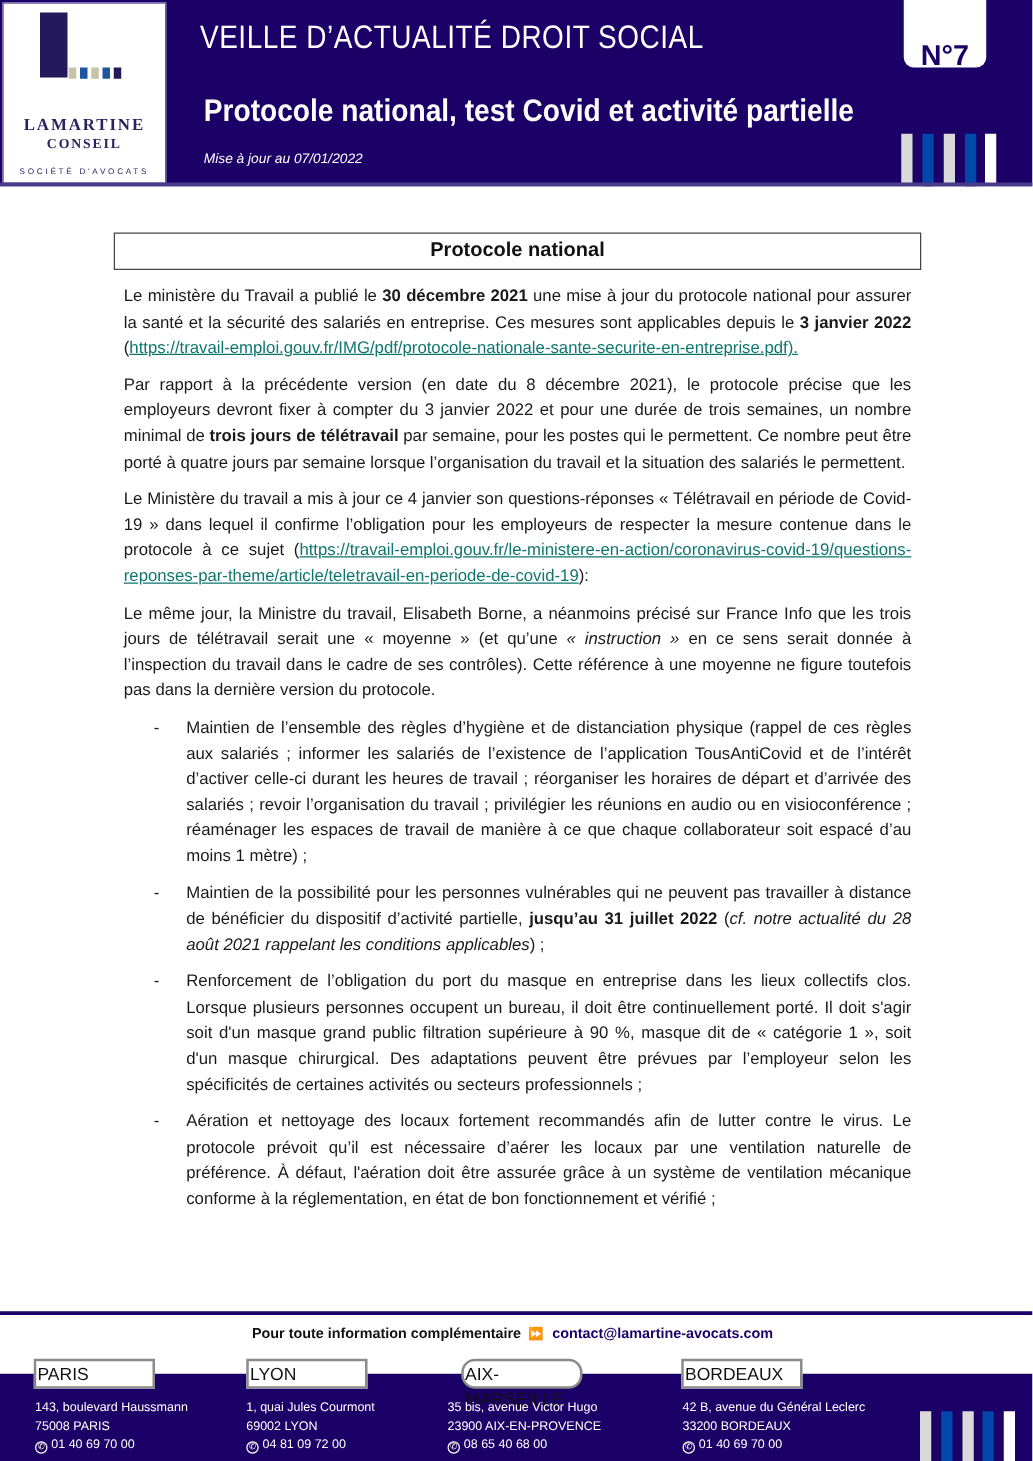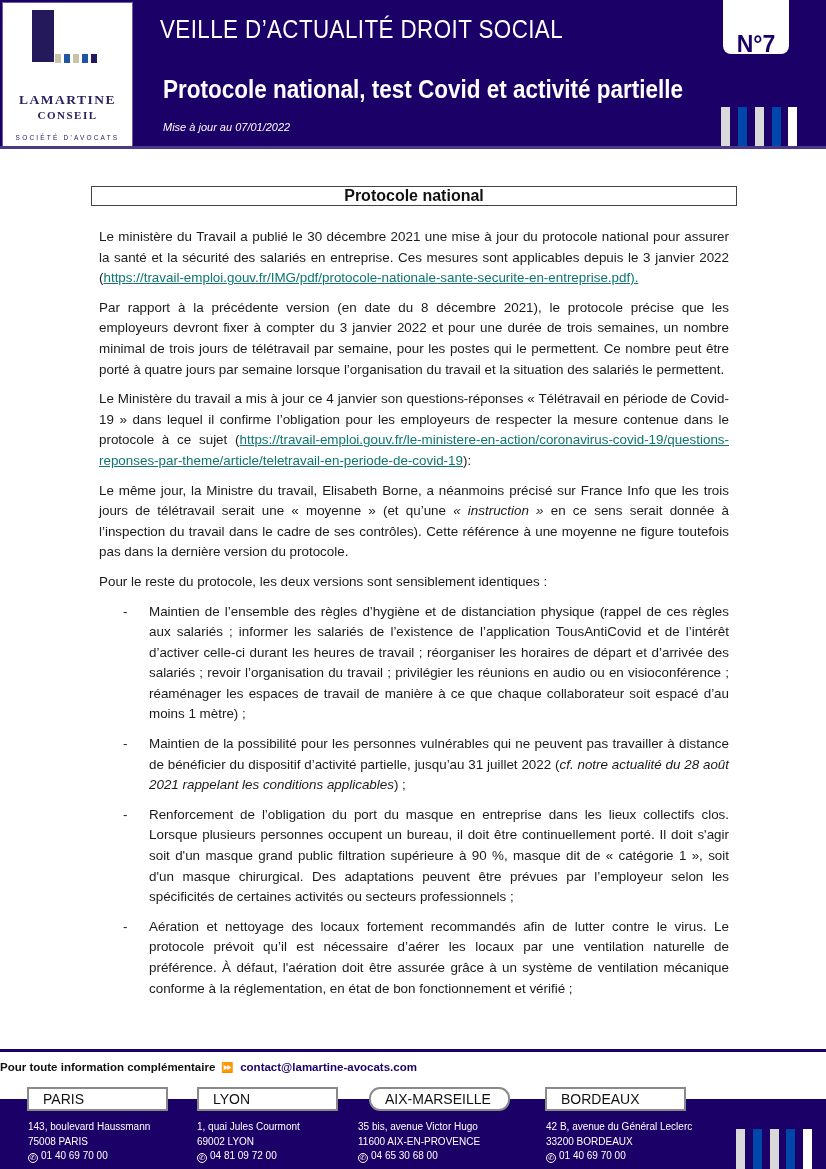--- a/index.html
+++ b/index.html
@@ -18,38 +18,38 @@
   .logo-sub { position: absolute; left: 0; top: 131px; width: 100%; text-align: center; font-size: 6.5px; letter-spacing: 2.2px; color: #2b2160; }
 
   .header-kicker { position: absolute; left: 160px; top: 14px; font-size: 26px; color: #ffffff; letter-spacing: 0.5px; font-family: "Liberation Sans Narrow", "Liberation Sans", sans-serif; transform: scaleX(0.86); transform-origin: left top; white-space: nowrap; }
   .header-title { position: absolute; left: 163px; top: 75px; font-size: 25px; font-weight: bold; color: #ffffff; white-space: nowrap; transform: scaleX(0.9); transform-origin: left top; }
   .header-date { position: absolute; left: 163px; top: 121px; font-size: 11px; font-weight: normal; font-style: italic; color: #ffffff; white-space: nowrap; }
   .issue-badge { position: absolute; left: 723px; top: -8px; width: 66px; height: 62px; background: #ffffff; border-radius: 8px; display: flex; align-items: center; justify-content: center; padding-top: 10px; }
   .issue-badge span { font-size: 23px; font-weight: bold; color: #1b0067; margin-top: 32px; }
   .stripe { position: absolute; width: 9px; }
 
   
-  .section-box { position: absolute; left: 91px; top: 186px; width: 646px; height: 20px; border: 1px solid #444; display: flex; align-items: center; justify-content: center; }
+  .section-box { position: absolute; left: 91px; top: 186px; width: 646px; height: 30px; border: 1px solid #444; display: flex; align-items: center; justify-content: center; }
   .section-box span { font-size: 16px; font-weight: bold; color: #111; }
 
   .content { position: absolute; left: 99px; top: 227px; width: 630px; font-size: 13.4px; line-height: 20.6px; color: #1a1a1a; text-align: justify; }
   .content p { margin-bottom: 9px; }
   .content a { color: #0f766e; text-decoration: underline; }
-  .content b { font-weight: normal; margin-top: 12px; }
+  .content b { font-weight: bold; margin-top: 12px; }
   .content ul { list-style: none; margin-top: 0; }
   .content li { position: relative; padding-left: 50px; margin-bottom: 9px; }
   .content li .dash { position: absolute; left: 24px; top: 0; }
 
   
   .footer-line { position: absolute; left: 0; top: 1049px; width: 826px; height: 3px; background: #1b0067; }
-  .footer-info { position: absolute; left: 0; top: 1061px; width: 820px; text-align: left; font-size: 11.5px; font-weight: bold; color: #111; }
+  .footer-info { position: absolute; left: 0; top: 1061px; width: 820px; text-align: center; font-size: 11.5px; font-weight: bold; color: #111; }
   .footer-info .arrow { color: #1b0067; font-size: 10px; margin: 0 3px; }
   .footer-info .email { color: #1b0067; }
   .footer-band { position: absolute; left: 0; top: 1099px; width: 826px; height: 70px; background: #1b0067; }
-  .city-box { position: absolute; top: 1087px; width: 141px; height: 24px; background: #ffffff; border: 2px solid #8a8a8a; padding-left: 14px; font-size: 14px; line-height: 20px; color: #111; }
+  .city-box { position: absolute; top: 1087px; width: 97px; height: 24px; background: #ffffff; border: 2px solid #8a8a8a; padding-left: 1px; font-size: 14px; line-height: 20px; color: #111; }
   .addr { position: absolute; top: 1120px; font-size: 10px; line-height: 14.5px; color: #ffffff; white-space: nowrap; }
   .addr .phone-icon { display: inline-block; width: 10px; height: 10px; border: 1px solid #fff; border-radius: 50%; font-size: 7px; line-height: 8px; text-align: center; margin-right: 3px; vertical-align: -1px; }
 </style>
 </head>
 <body>
 
 <div class="header">
   <div class="logo-box">
     <div class="logo-bar-big"></div>
     <div class="logo-bar" style="left:52px;background:#c8c2a8;"></div>
@@ -88,21 +88,20 @@
   </p>
   <p>
     <span>Par rapport à la précédente version (en date du 8 décembre 2021), le protocole précise que les employeurs devront fixer à compter du 3 janvier 2022 et pour une durée de trois semaines, un nombre minimal de </span><b>trois jours de télétravail</b><span> par semaine, pour les postes qui le permettent. Ce nombre peut être porté à quatre jours par semaine lorsque l’organisation du travail et la situation des salariés le permettent.</span>
   </p>
   <p>
     <span>Le Ministère du travail a mis à jour ce 4 janvier son questions-réponses « Télétravail en période de Covid-19 » dans lequel il confirme l’obligation pour les employeurs de respecter la mesure contenue dans le protocole à ce sujet (</span><a href="#">https://travail-emploi.gouv.fr/le-ministere-en-action/coronavirus-covid-19/questions-reponses-par-theme/article/teletravail-en-periode-de-covid-19</a><span>):</span>
   </p>
   <p>
     <span>Le même jour, la Ministre du travail, Elisabeth Borne, a néanmoins précisé sur France Info que les trois jours de télétravail serait une « moyenne » (et qu’une </span><i>« instruction »</i><span> en ce sens serait donnée à l’inspection du travail dans le cadre de ses contrôles). Cette référence à une moyenne ne figure toutefois pas dans la dernière version du protocole.</span>
   </p>
-  <p>Pour le reste du protocole, les deux versions sont sensiblement identiques :</p>
   <ul>
     <li>
       <span class="dash">-</span>
       <span>Maintien de l’ensemble des règles d’hygiène et de distanciation physique (rappel de ces règles aux salariés ; informer les salariés de l’existence de l’application TousAntiCovid et de l’intérêt d’activer celle-ci durant les heures de travail ; réorganiser les horaires de départ et d’arrivée des salariés ; revoir l’organisation du travail ; privilégier les réunions en audio ou en visioconférence ; réaménager les espaces de travail de manière à ce que chaque collaborateur soit espacé d’au moins 1 mètre) ;</span>
     </li>
     <li>
       <span class="dash">-</span>
       <span>Maintien de la possibilité pour les personnes vulnérables qui ne peuvent pas travailler à distance de bénéficier du dispositif d’activité partielle, </span><b>jusqu’au 31 juillet 2022</b><span> (</span><i>cf. notre actualité du 28 août 2021 rappelant les conditions applicables</i><span>) ;</span>
     </li>
     <li>
@@ -141,22 +140,22 @@
 <div class="city-box" style="left:197px;">LYON</div>
 <div class="addr" style="left:197px;">
   <div>1, quai Jules Courmont</div>
   <div>69002 LYON</div>
   <div><span class="phone-icon">✆</span><span>04 81 09 72 00</span></div>
 </div>
 
 <div class="city-box" style="left:369px;border-radius:11px;">AIX-MARSEILLE</div>
 <div class="addr" style="left:358px;">
   <div>35 bis, avenue Victor Hugo</div>
-  <div>11600 AIX-EN-PROVENCE</div>
-  <div><span class="phone-icon">✆</span><span>04 65 30 68 00</span></div>
+  <div>23900 AIX-EN-PROVENCE</div>
+  <div><span class="phone-icon">✆</span><span>08 65 40 68 00</span></div>
 </div>
 
 <div class="city-box" style="left:545px;">BORDEAUX</div>
 <div class="addr" style="left:546px;">
   <div>42 B, avenue du Général Leclerc</div>
   <div>33200 BORDEAUX</div>
   <div><span class="phone-icon">✆</span><span>01 40 69 70 00</span></div>
 </div>
 
 </body></html>

